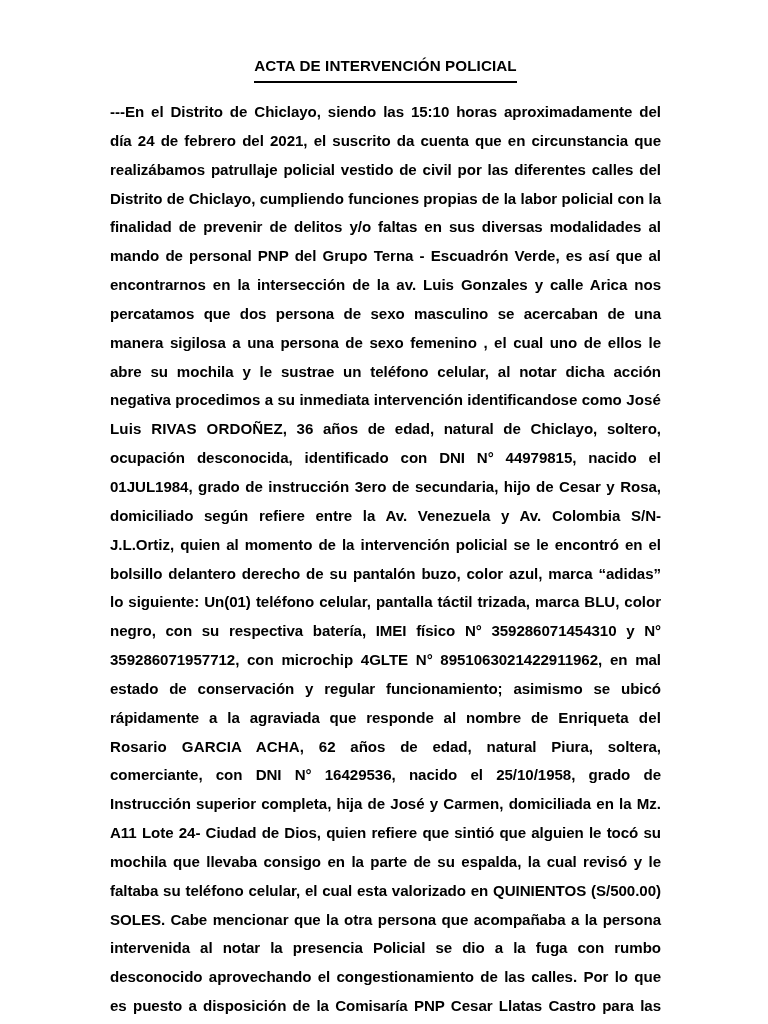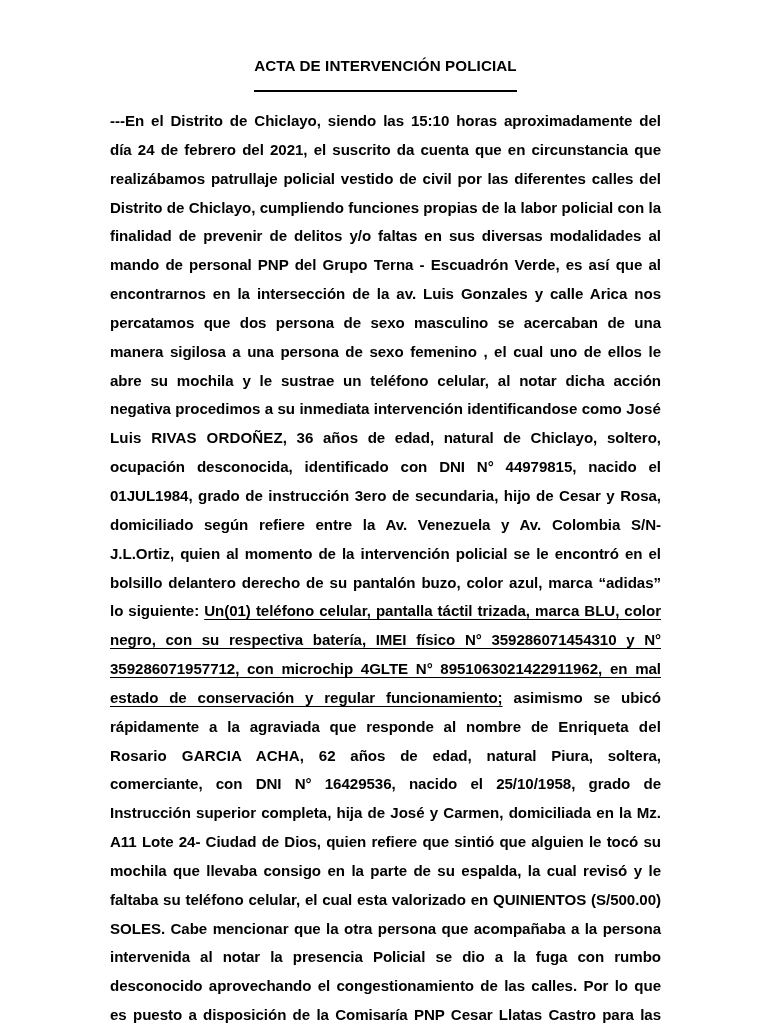--- a/index.html
+++ b/index.html
@@ -32,21 +32,21 @@
   .doc-title {
     text-align: center;
     font-size: 15.2px;
     font-weight: 700;
     letter-spacing: 0.1px;
     line-height: 20px;
     margin: 0 0 15px 0;
   }
   .doc-title .title-text {
     border-bottom: 2px solid #000;
-    padding-bottom: 14px;
+    padding-bottom: 5px;
     display: inline-block;
   }
   .doc-paragraph {
     margin: 0;
     font-size: 15.1px;
     font-weight: 600;
     line-height: 28.85px;
     text-align: justify;
     text-justify: inter-word;
     letter-spacing: -0.05px;
@@ -56,21 +56,20 @@
   .doc-paragraph::after {
     content: "";
     display: inline-block;
     width: 100%;
   }
   .b {
     font-weight: 800;
     letter-spacing: 0.1px;
   }
   .u {
-    text-decoration: underline;
     text-decoration-thickness: 1.4px;
     text-underline-offset: 2.5px;
   }
 </style>
 </head>
 <body>
 
 <div class="page">
   <div class="doc-body">
 

